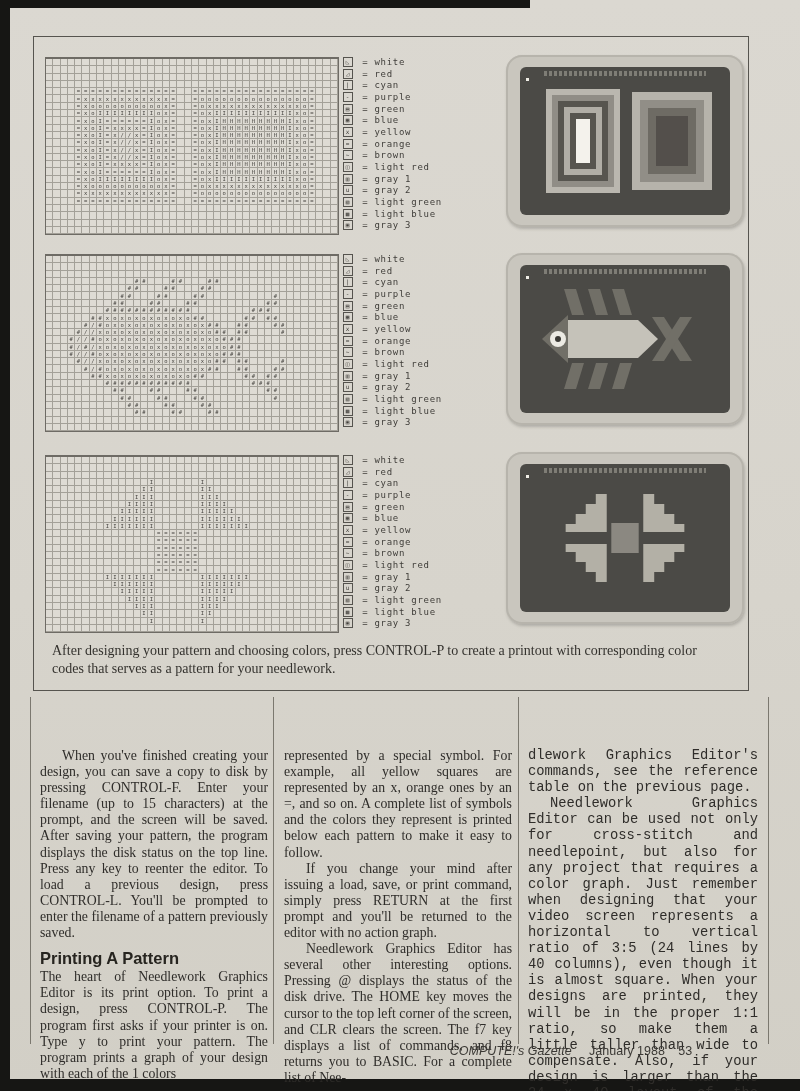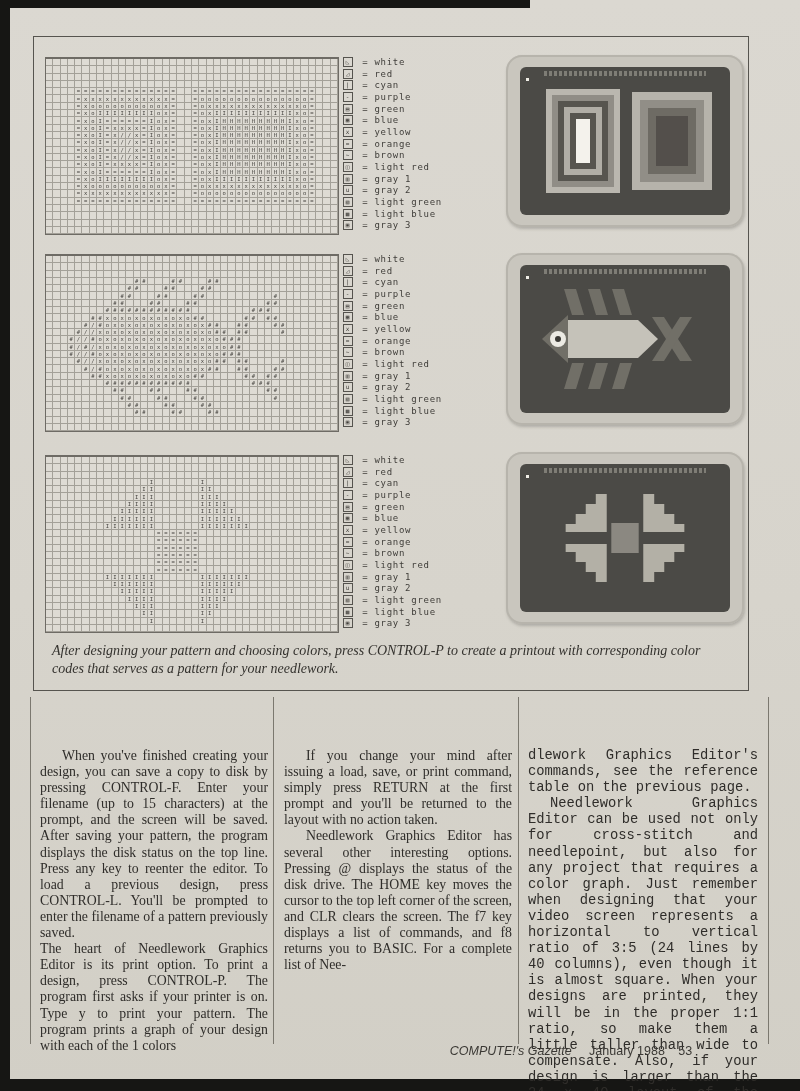--- a/index.html
+++ b/index.html
@@ -43,21 +43,21 @@
   .mon-1{top:55px;} .mon-2{top:253px;} .mon-3{top:452px;}
   .screen{position:absolute;left:14px;top:12px;right:14px;bottom:12px;border-radius:6px;overflow:hidden;}
   .statusbar{position:absolute;left:24px;right:24px;top:4px;height:5px;opacity:.65;
              background:repeating-linear-gradient(90deg,#9a988f 0 3px,transparent 3px 5px);}
   .cursor-dot{position:absolute;left:6px;top:11px;width:3px;height:3px;background:#efede6;}
   .motif{position:absolute;}
   .ring{width:100%;height:100%;box-sizing:border-box;}
 
   
   .caption{position:absolute;left:52px;top:642px;width:672px;
-           font-style:italic;font-size:14px;line-height:18px;color:#34322e;}
+           font-size:14px;line-height:18px;color:#34322e;}
 
   
   .col{position:absolute;top:700px;height:345px;font-size:13.8px;line-height:16.1px;
        text-align:justify;color:#2f2d2a;margin-top:48px;}
   .col-1{left:40px;width:228px;}
   .col-2{left:284px;width:228px;}
   .col-3{left:528px;width:230px;font-family:Liberation Mono, monospace;}
   .col p{margin:0;}
   .blk-p{text-indent:22px;}
   .blk-p-flush{text-indent:0;}
@@ -3090,24 +3090,26 @@
 
   <div class="caption">After designing your pattern and choosing colors, press CONTROL-P to create a printout with corresponding color codes that serves as a pattern for your needlework.</div>
 
   <div class="vrule vr-0"></div>
   <div class="vrule vr-1"></div>
   <div class="vrule vr-2"></div>
   <div class="vrule vr-3"></div>
 
   <div class="col col-1">
       <p class="blk-p">When you've finished creating your design, you can save a copy to disk by pressing CONTROL-F. Enter your filename (up to 15 characters) at the prompt, and the screen will be saved. After saving your pattern, the program displays the disk status on the top line. Press any key to reenter the editor. To load a previous design, press CONTROL-L. You'll be prompted to enter the filename of a pattern previously saved.</p>
+      <h3 class="blk-heading">Printing A Pattern</h3>
       <p class="blk-p-flush">The heart of Needlework Graphics Editor is its print option. To print a design, press CONTROL-P. The program first asks if your printer is on. Type y to print your pattern. The program prints a graph of your design with each of the 1 colors</p>
     </div>
   <div class="col col-2">
-      <p class="blk-p">If you change your mind after issuing a load, save, or print command, simply press RETURN at the first prompt and you'll be returned to the layout with no action taken.</p>
+      <p class="blk-p-flush">represented by a special symbol. For example, all yellow squares are represented by an x, orange ones by an =, and so on. A complete list of symbols and the colors they represent is printed below each pattern to make it easy to follow.</p>
+      <p class="blk-p">If you change your mind after issuing a load, save, or print command, simply press RETURN at the first prompt and you'll be returned to the editor with no action graph.</p>
       <p class="blk-p">Needlework Graphics Editor has several other interesting options. Pressing @ displays the status of the disk drive. The HOME key moves the cursor to the top left corner of the screen, and CLR clears the screen. The f7 key displays a list of commands, and f8 returns you to BASIC. For a complete list of Nee-</p>
     </div>
   <div class="col col-3">
       <p class="blk-p-flush">dlework Graphics Editor's commands, see the reference table on the previous page.</p>
       <p class="blk-p">Needlework Graphics Editor can be used not only for cross-stitch and needlepoint, but also for any project that requires a color graph. Just remember when designing that your video screen represents a horizontal to vertical ratio of 3:5 (24 lines by 40 columns), even though it is almost square. When your designs are printed, they will be in the proper 1:1 ratio, so make them a little taller than wide to compensate. Also, if your design is larger than the 24 × 40 layout of the screen, simply divide your work into sections, saving each section as you go.</p>
     </div>
 
   <div class="footer">
     <span class="mag">COMPUTE!'s Gazette</span>
     <span>January 1988</span>

